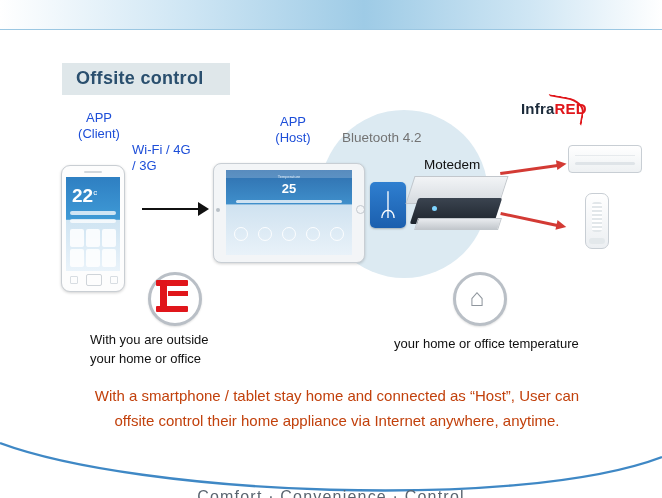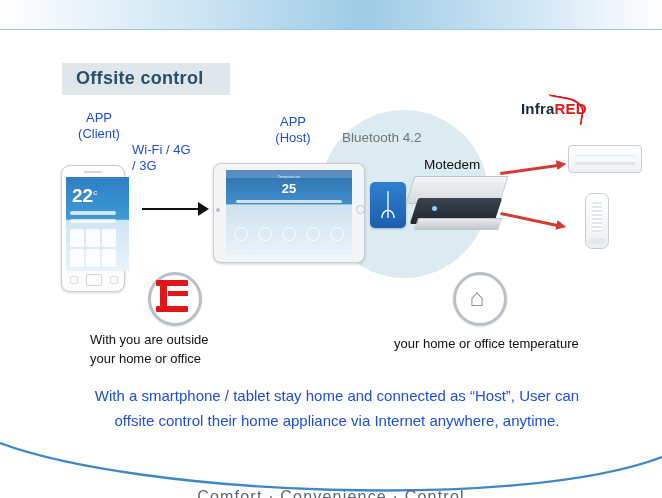--- a/index.html
+++ b/index.html
@@ -68,21 +68,21 @@
   .phone {
     position:absolute; left:61px; top:165px; width:62px; height:125px;
     background:#fdfdfd; border:1.5px solid #c9ced3; border-radius:9px;
     box-shadow:0 1px 3px rgba(0,0,0,0.18);
   }
   .phone-speaker {
     position:absolute; left:22px; top:5px; width:18px; height:2px;
     background:#d2d7dc; border-radius:1px;
   }
   .phone-screen {
-    position:absolute; left:4px; top:11px; width:63px; height:94px;
+    position:absolute; left:4px; top:11px; width:54px; height:94px;
     background:linear-gradient(180deg,#2e7fc2 0%, #3f9ad6 45%, #cfe4f2 46%, #eaf3fa 100%);
     overflow:hidden;
   }
   .phone-temp {
     position:absolute; left:6px; top:8px;
     color:#ffffff; font-size:19px; font-weight:bold;
   }
   .phone-temp sup { font-size:8px; font-weight:normal; }
   .phone-strip {
     position:absolute; left:4px; width:46px; height:4px;
@@ -265,21 +265,21 @@
   }
 
   
   .cap { position:absolute; font-size:13px; color:#111; line-height:19px; }
   .cap-left { left:90px; top:330px; width:190px; }
   .cap-right { left:394px; top:334px; width:230px; }
 
   
   .para {
     position:absolute; left:47px; top:383px; width:580px;
-    font-size:15px; line-height:25px; color:#1d4ed8; text-align:center;
+    font-size:15px; line-height:25px; color:#c2410c; text-align:center;
   }
 
   
   .swoosh {
     position:absolute; left:0; top:437px; width:662px; height:61px;
     overflow:hidden;
   }
   .footer-text {
     position:absolute; left:0; top:488px; width:662px; text-align:center;
     font-size:16px; color:#5a6570; letter-spacing:1.2px;

